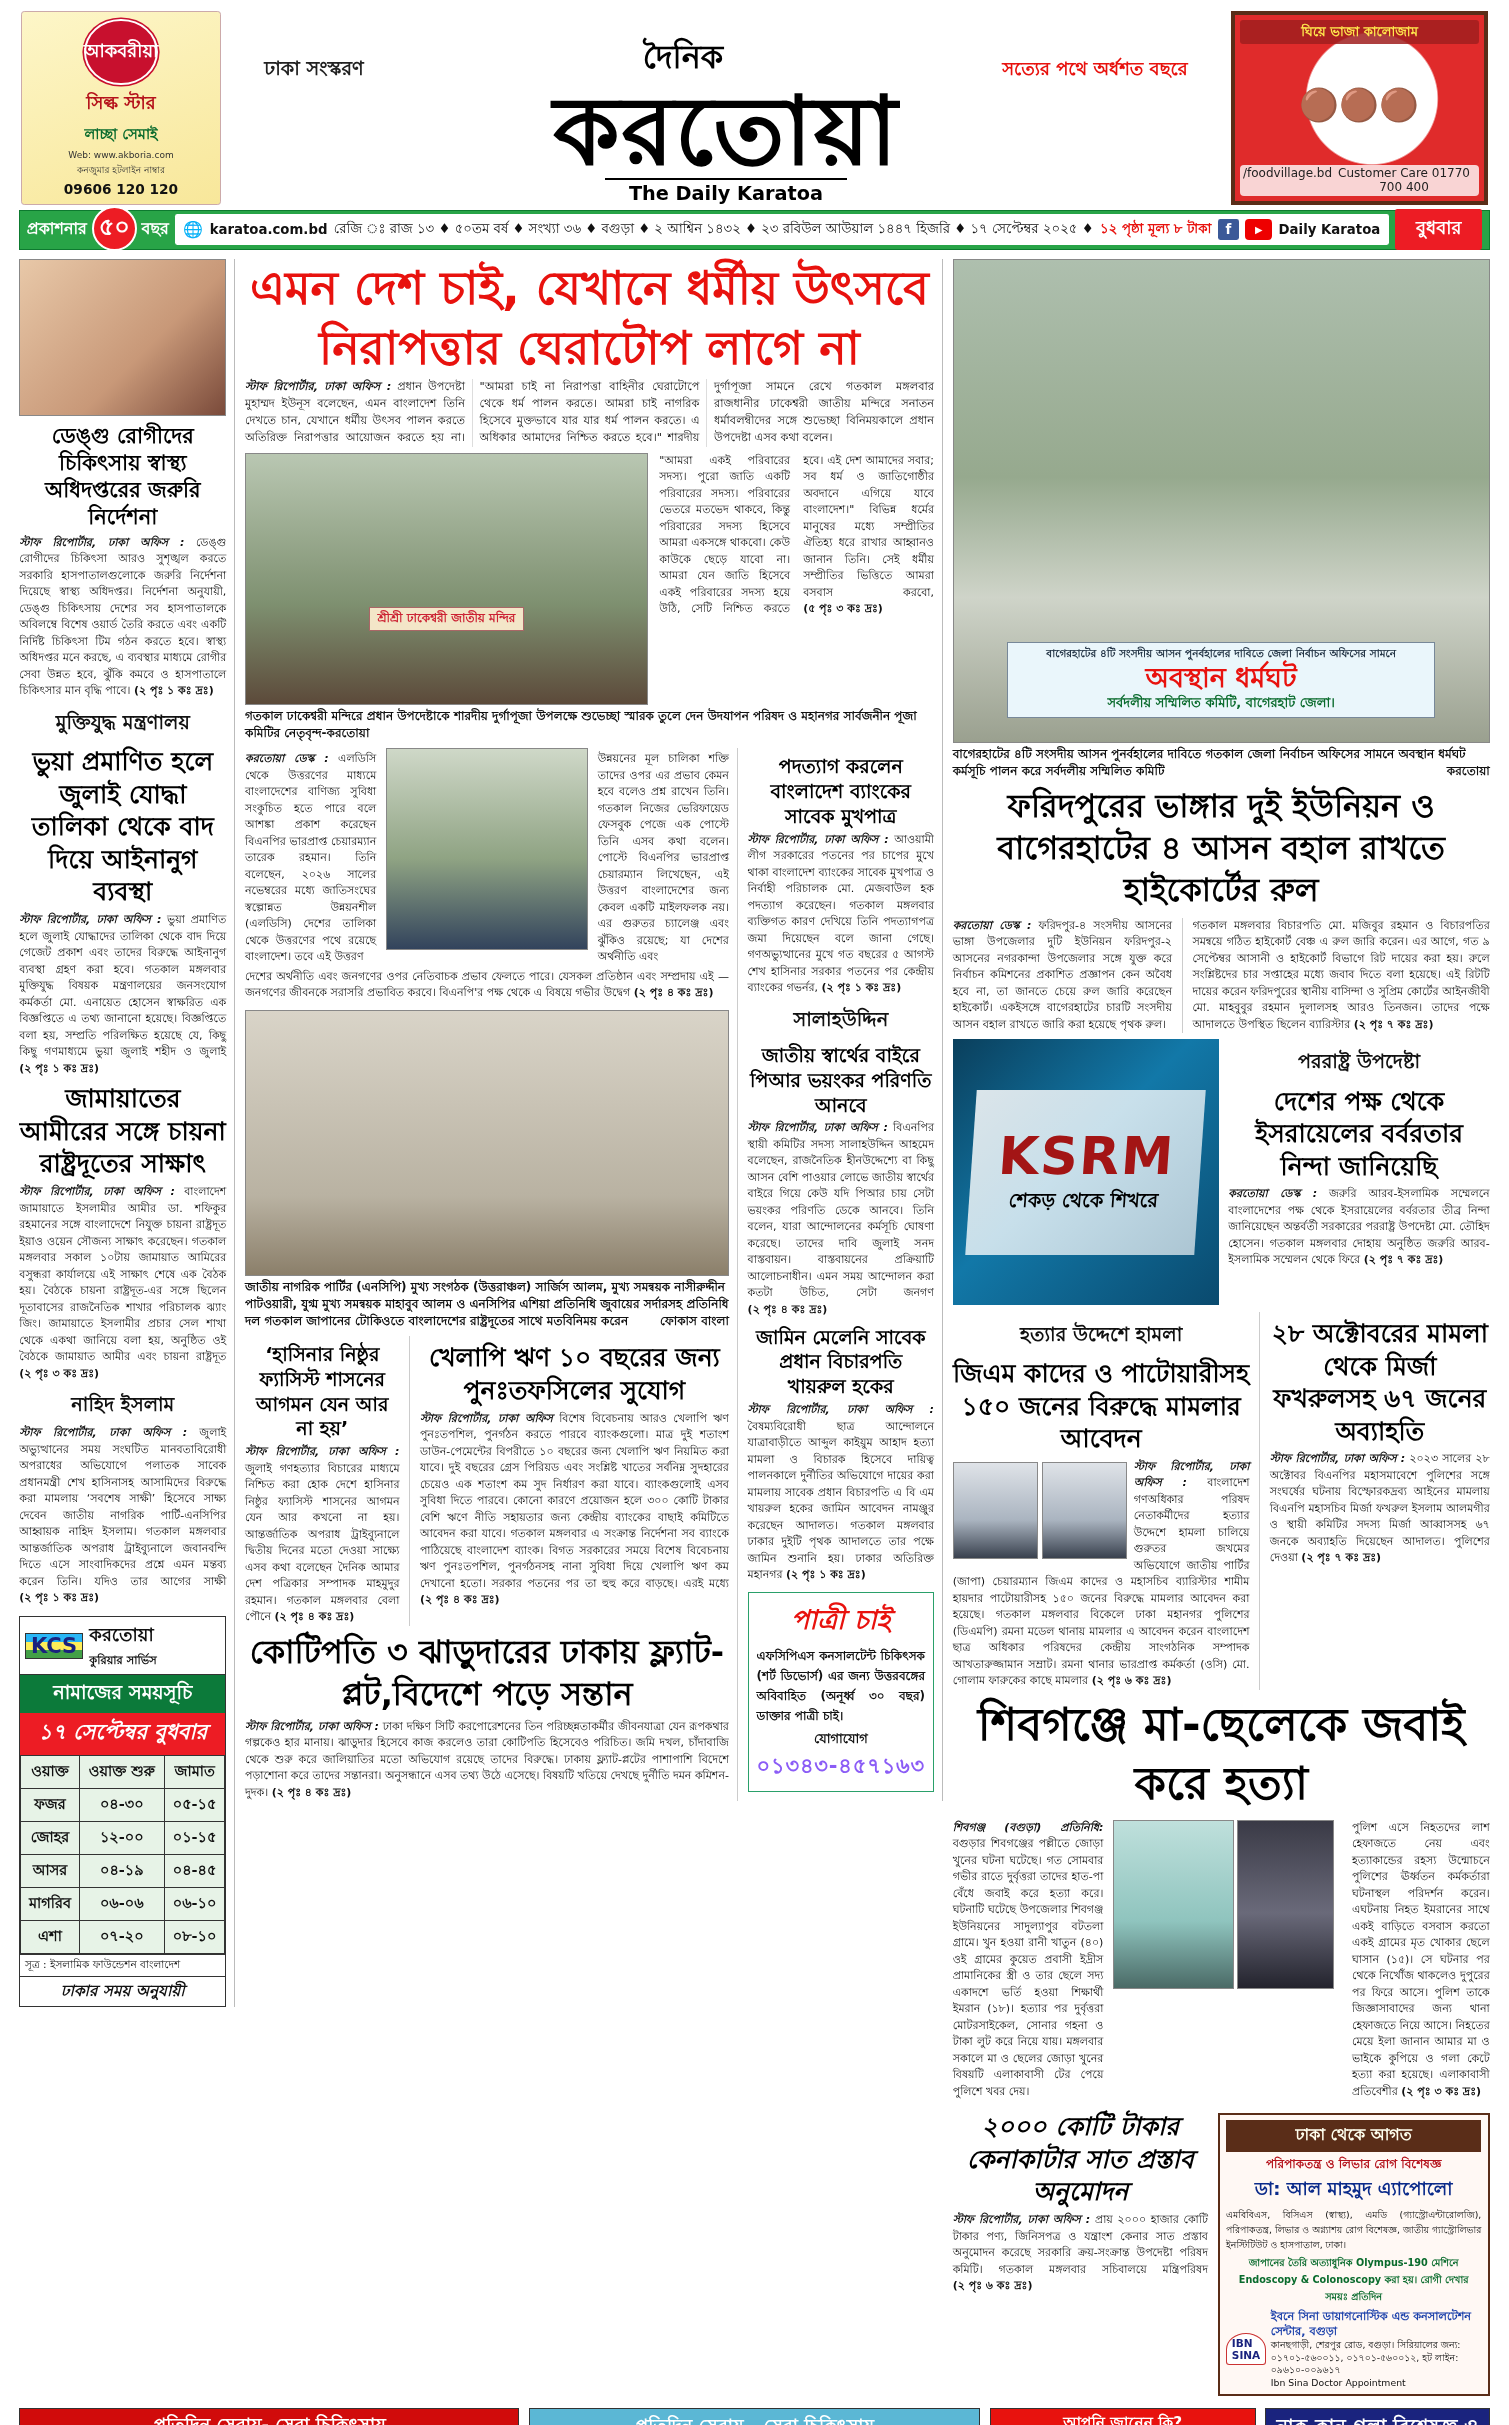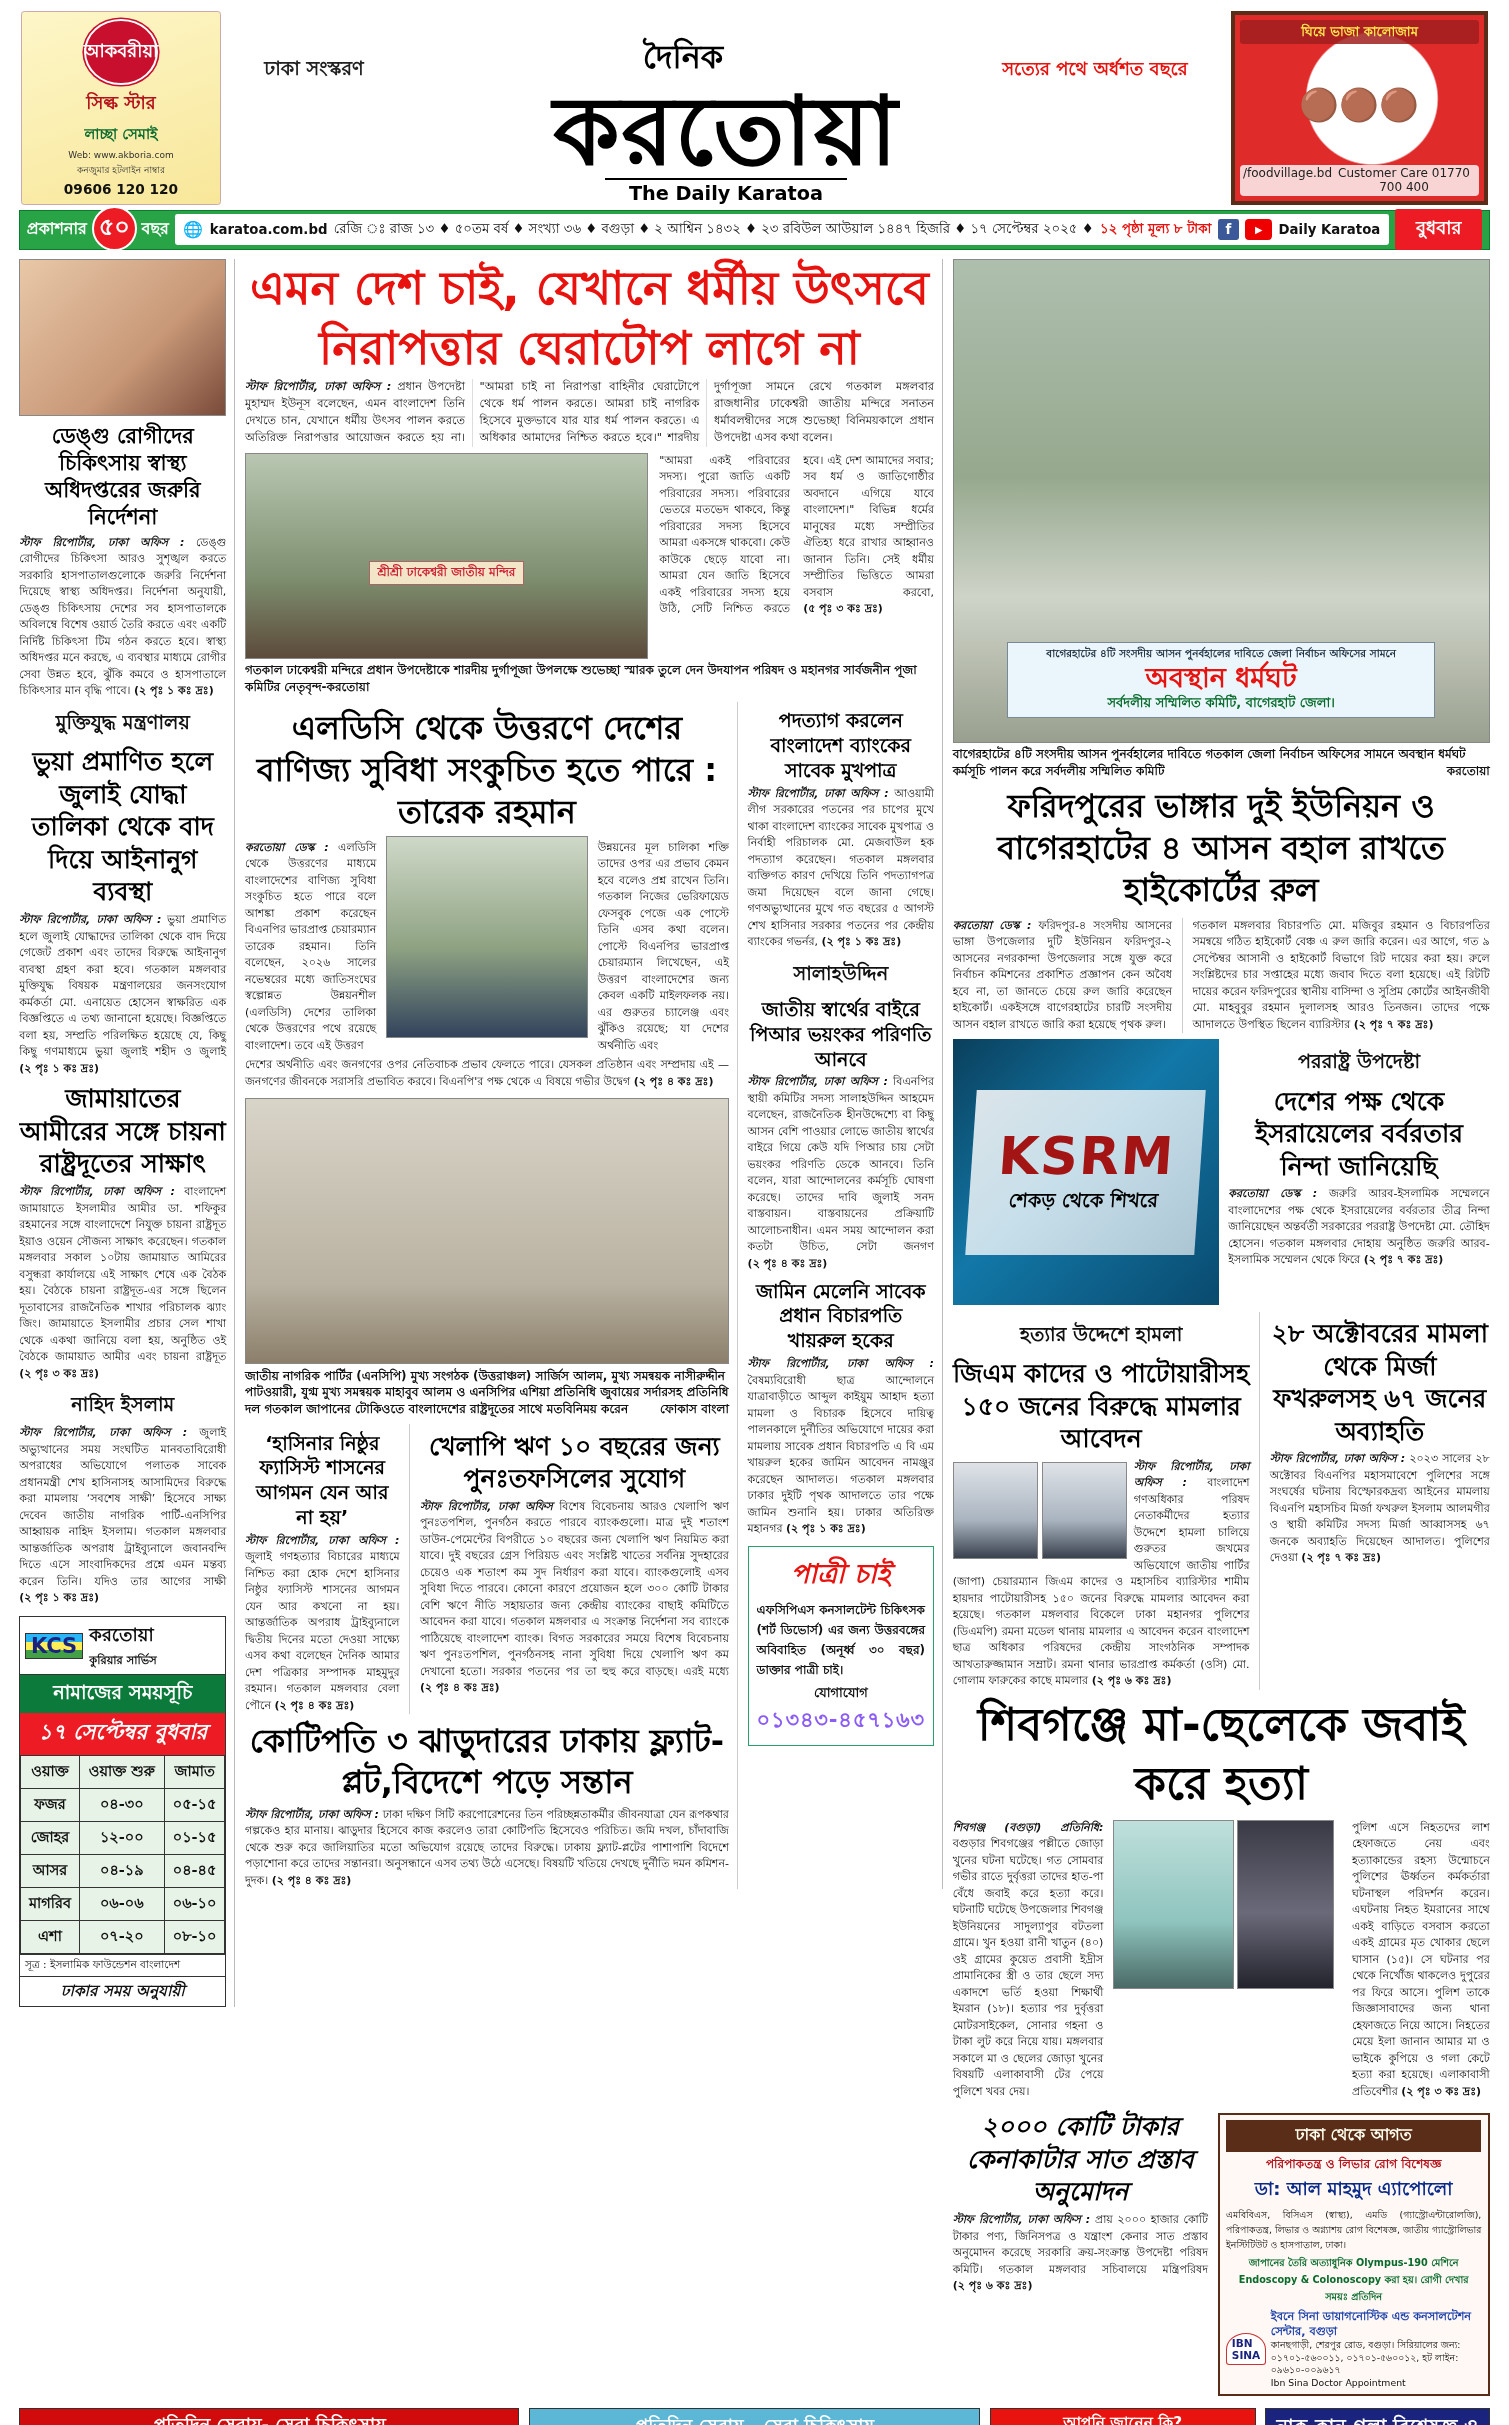--- a/index.html
+++ b/index.html
@@ -53,21 +53,21 @@
   .dateline { font-weight:bold; font-style:italic; }
   .body { font-size:11px; line-height:1.5; text-align:justify; margin-top:3.2px; }
   .jump { font-weight:bold; white-space:nowrap; }
   .caption { font-size:12px; font-weight:bold; line-height:1.4; margin:3.2px 0 6.4px; }
   .credit { float:right; font-weight:bold; }
   
   .lead-hl { font-size:46px; font-weight:800; color:#e8120e; text-align:center; line-height:1.3; }
   .lead-sub { font-size:23.4px; font-weight:800; text-align:center; margin:8px 0 4.8px; }
   .lead-body1 { column-count:3; column-gap:14.5px; column-rule:0.8px solid #ddd; font-size:11.3px; line-height:1.5; text-align:justify;}
   .lead-split { display:flex; gap:11.3px; margin-top:6.4px; }
-  .temple-photo { width:403px; height:206px; background:linear-gradient(180deg,#b9c7b2,#7e9070 60%,#5c4a3a); flex:none;}
+  .temple-photo { width:403px; height:252px; background:linear-gradient(180deg,#b9c7b2,#7e9070 60%,#5c4a3a); flex:none;}
   .banner { background:#f3e6c8; color:#c23; font-weight:bold; font-size:12px; border:0.8px solid #a66; padding:0.8px 8px; margin-bottom:73px;}
   .lead-b2 { column-count:2; column-gap:13px; font-size:11px; line-height:1.5; text-align:justify; }
   .center-split { display:flex; gap:9.7px; margin-top:4.8px; }
   .center-main { width:535px; border-right:0.8px solid #ccc; padding-right:8px;}
   .center-side { flex:1; }
   .hl-xl { font-size:32px; }
   .hl-lg { font-size:25px; }
   .hl-md { font-size:21px; }
   .hl-sm { font-size:19px; }
   .ldc-split { display:flex; gap:9.7px; }
@@ -268,21 +268,20 @@
         <div class="photo temple-photo">
           <div class="banner">শ্রীশ্রী ঢাকেশ্বরী জাতীয় মন্দির</div>
         </div>
         <p class="lead-b2"><span>"আমরা একই পরিবারের সদস্য। পুরো জাতি একটি পরিবারের সদস্য। পরিবারের ভেতরে মতভেদ থাকবে, কিন্তু পরিবারের সদস্য হিসেবে আমরা একসঙ্গে থাকবো। কেউ কাউকে ছেড়ে যাবো না। আমরা যেন জাতি হিসেবে একই পরিবারের সদস্য হয়ে উঠি, সেটি নিশ্চিত করতে হবে। এই দেশ আমাদের সবার; সব ধর্ম ও জাতিগোষ্ঠীর অবদানে এগিয়ে যাবে বাংলাদেশ।" বিভিন্ন ধর্মের মানুষের মধ্যে সম্প্রীতির ঐতিহ্য ধরে রাখার আহ্বানও জানান তিনি। সেই ধর্মীয় সম্প্রীতির ভিত্তিতে আমরা বসবাস করবো,</span>
           <span class="jump">(৫ পৃঃ ৩ কঃ দ্রঃ)</span></p>
       </div>
       <p class="caption">গতকাল ঢাকেশ্বরী মন্দিরে প্রধান উপদেষ্টাকে শারদীয় দুর্গাপূজা উপলক্ষে শুভেচ্ছা স্মারক তুলে দেন উদযাপন পরিষদ ও মহানগর সার্বজনীন পূজা কমিটির নেতৃবৃন্দ-করতোয়া</p>
 
       <div class="center-split">
         <div class="center-main">
-          <h2 class="hl hl-xl">এলডিসি থেকে উত্তরণে দেশের বাণিজ্য সুবিধা সংকুচিত হতে পারে : তারেক রহমান</h2>
           <div class="ldc-split">
             <p class="body ldc-col"><span class="dateline">করতোয়া ডেস্ক :</span>
               <span>এলডিসি থেকে উত্তরণের মাধ্যমে বাংলাদেশের বাণিজ্য সুবিধা সংকুচিত হতে পারে বলে আশঙ্কা প্রকাশ করেছেন বিএনপির ভারপ্রাপ্ত চেয়ারম্যান তারেক রহমান। তিনি বলেছেন, ২০২৬ সালের নভেম্বরের মধ্যে জাতিসংঘের স্বল্পোন্নত উন্নয়নশীল (এলডিসি) দেশের তালিকা থেকে উত্তরণের পথে রয়েছে বাংলাদেশ। তবে এই উত্তরণ</span></p>
             <div class="photo tarique-photo"></div>
             <p class="body ldc-col"><span>উন্নয়নের মূল চালিকা শক্তি তাদের ওপর এর প্রভাব কেমন হবে বলেও প্রশ্ন রাখেন তিনি। গতকাল নিজের ভেরিফায়েড ফেসবুক পেজে এক পোস্টে তিনি এসব কথা বলেন। পোস্টে বিএনপির ভারপ্রাপ্ত চেয়ারম্যান লিখেছেন, এই উত্তরণ বাংলাদেশের জন্য কেবল একটি মাইলফলক নয়। এর গুরুতর চ্যালেঞ্জ এবং ঝুঁকিও রয়েছে; যা দেশের অর্থনীতি এবং</span></p>
           </div>
           <p class="body"><span>দেশের অর্থনীতি এবং জনগণের ওপর নেতিবাচক প্রভাব ফেলতে পারে। যেসকল প্রতিষ্ঠান এবং সম্প্রদায় এই — জনগণের জীবনকে সরাসরি প্রভাবিত করবে। বিএনপি'র পক্ষ থেকে এ বিষয়ে গভীর উদ্বেগ</span>
             <span class="jump">(২ পৃঃ ৪ কঃ দ্রঃ)</span></p>
 
           <div class="photo ncp-photo"></div>

